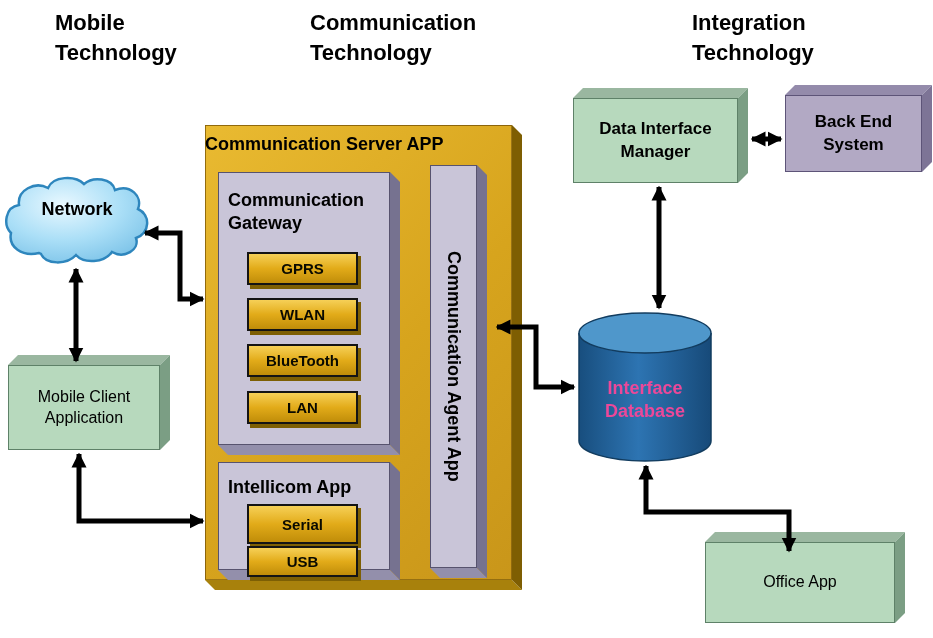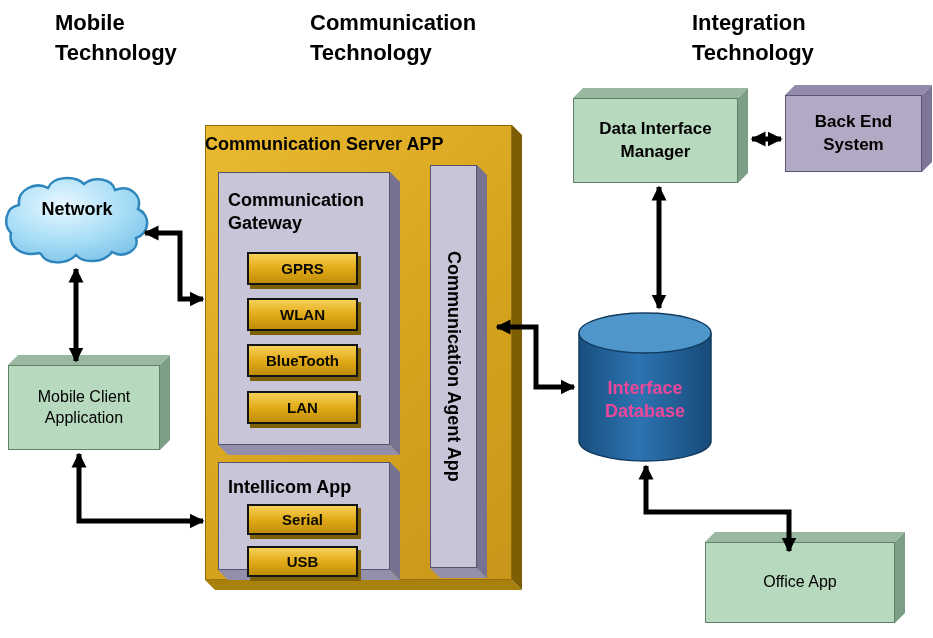--- a/index.html
+++ b/index.html
@@ -108,21 +108,21 @@
       <div class="port" style="top:126px;">WLAN</div>
       <div class="port" style="top:172px;">BlueTooth</div>
       <div class="port" style="top:219px;text-align:center;">LAN</div>
     </div>
 
     <div class="b3d up" style="left:13px;top:337px;width:182px;height:118px;">
       <div class="f-top panel-top"></div>
       <div class="f-side panel-side"></div>
       <div class="f-face panel-face"></div>
       <div class="panel-label" style="top:14px;">Intellicom App</div>
-      <div class="port" style="top:42px;height:31px;">Serial</div>
+      <div class="port" style="top:42px;height:40px;">Serial</div>
       <div class="port" style="top:84px;height:31px;">USB</div>
     </div>
 
     <div class="b3d up" style="left:225px;top:40px;width:57px;height:413px;">
       <div class="f-top panel-top"></div>
       <div class="f-side panel-side"></div>
       <div class="f-face panel-face center">
         <span class="vert">Communication Agent App</span>
       </div>
     </div>

